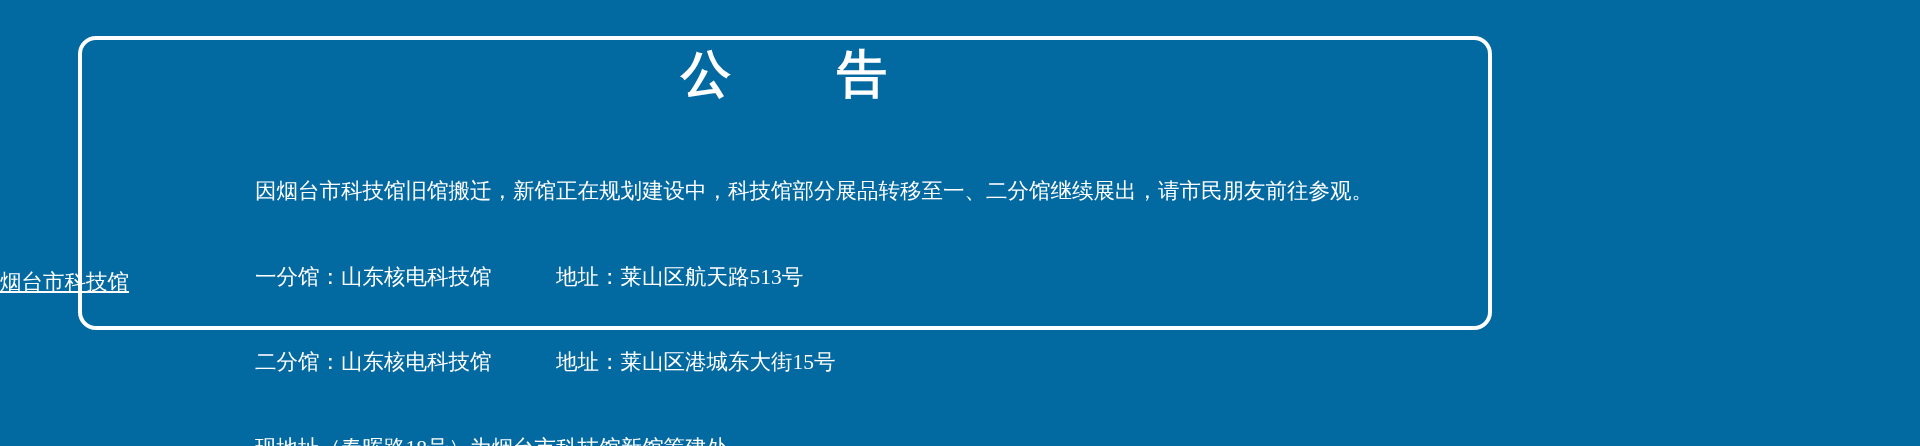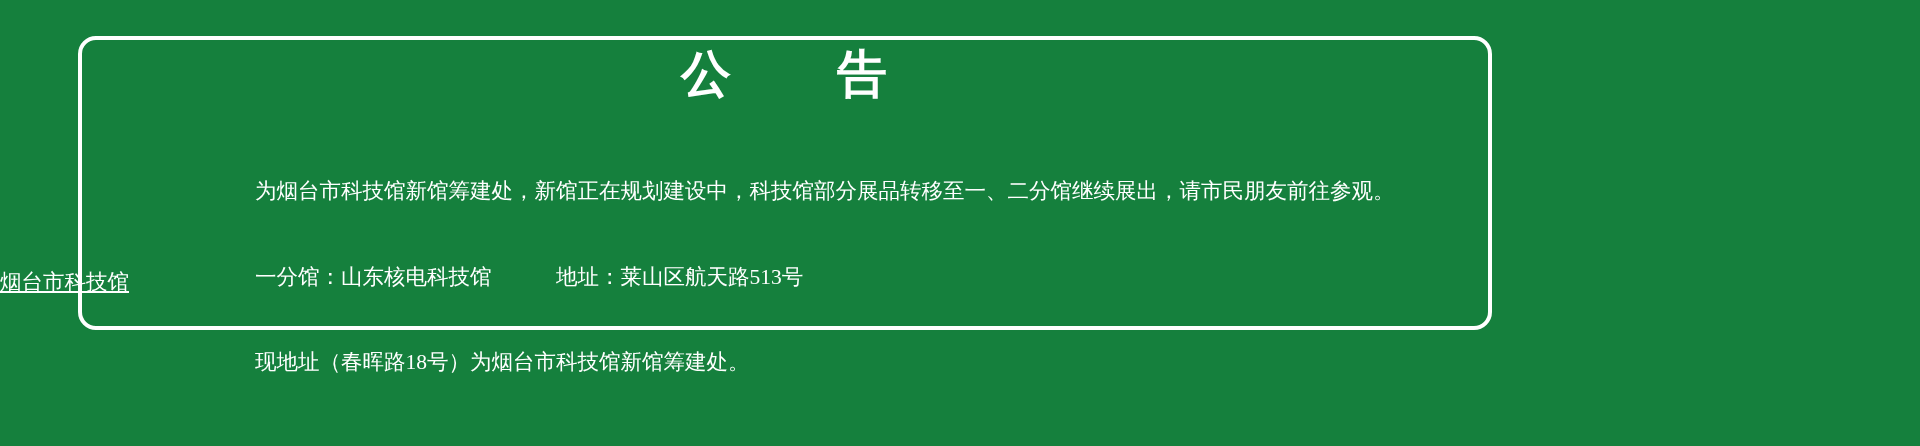--- a/index.html
+++ b/index.html
@@ -11,21 +11,21 @@
     width: 1920px;
     height: 446px;
     overflow: hidden;
     font-family: "Liberation Serif", "DejaVu Serif", serif;
   }
 
   #poster {
     position: relative;
     width: 1920px;
     height: 446px;
-    background: #15803d;
+    background: #0369a1;
     box-sizing: border-box;
   }
 
   
   #frame {
     position: absolute;
     left: 78px;
     top: 36px;
     width: 1414px;
     height: 294px;
@@ -81,21 +81,22 @@
 </head>
 <body>
 
 <div id="poster">
 
   <div id="frame"></div>
 
   <div id="title">公　　告</div>
 
   <div id="body-text">
-    <span class="bline">为烟台市科技馆新馆筹建处，新馆正在规划建设中，科技馆部分展品转移至一、二分馆继续展出，请市民朋友前往参观。</span>
+    <span class="bline">因烟台市科技馆旧馆搬迁，新馆正在规划建设中，科技馆部分展品转移至一、二分馆继续展出，请市民朋友前往参观。</span>
     <span class="bline">一分馆：山东核电科技馆　　　地址：莱山区航天路513号</span>
+    <span class="bline">二分馆：山东核电科技馆　　　地址：莱山区港城东大街15号</span>
     <span class="bline">现地址（春晖路18号）为烟台市科技馆新馆筹建处。</span>
     
   </div>
 
   <div id="signature">烟台市科技馆</div>
 
 </div>
 
 </body></html>

